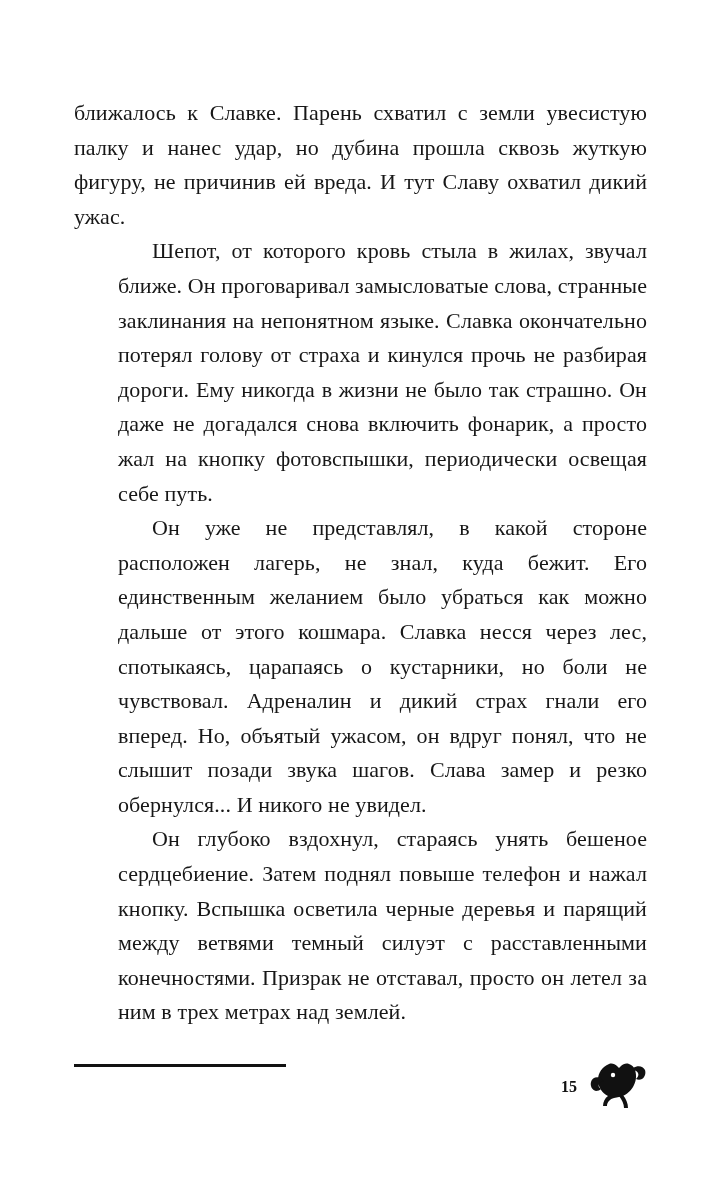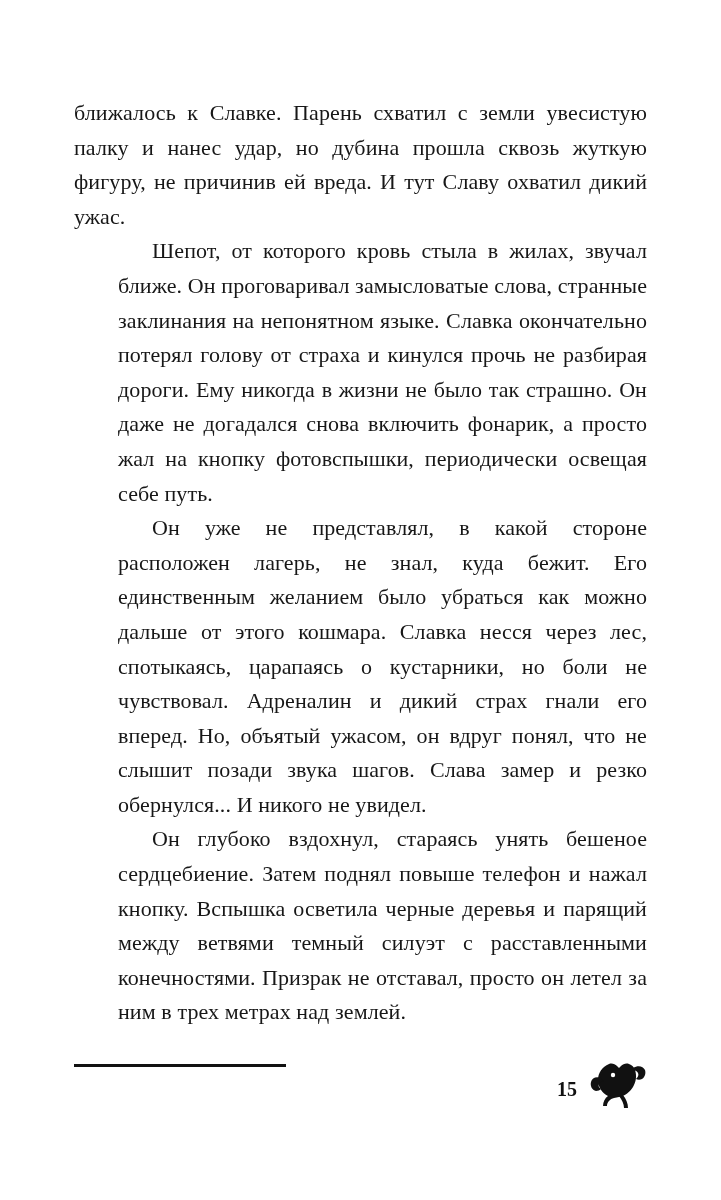--- a/index.html
+++ b/index.html
@@ -52,21 +52,21 @@
     left: 0;
     top: 0;
     width: 212px;
     height: 3px;
     background: #111111;
   }
   .page-number {
     position: absolute;
     right: 70px;
     top: 14px;
-    font-size: 20px;
+    font-size: 16px;
     font-weight: bold;
     font-family: "Liberation Serif", serif;
     color: #111111;
   }
   .emblem {
     position: absolute;
     right: 0;
     top: -6px;
     width: 58px;
     height: 56px;

